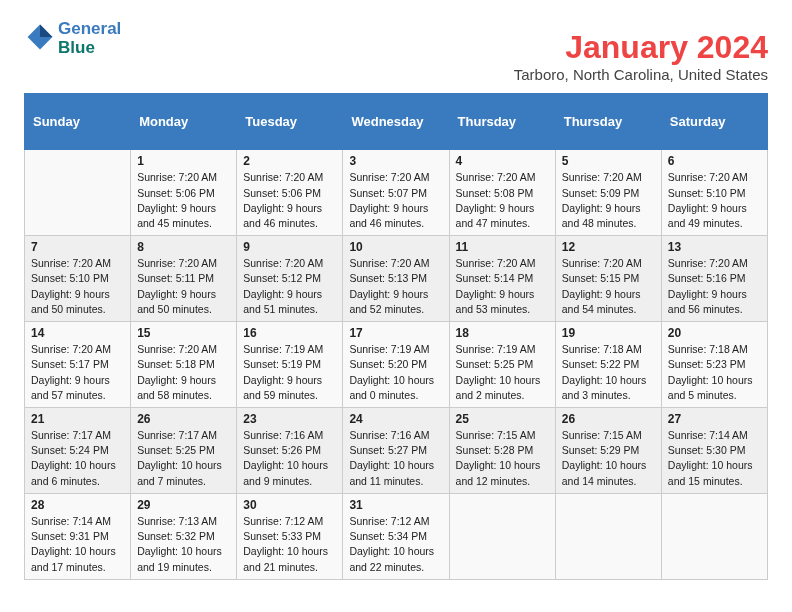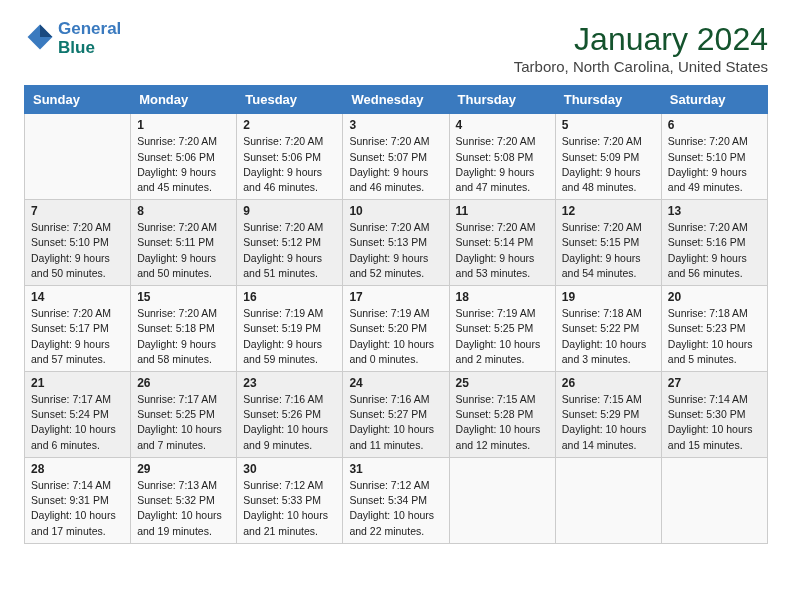--- a/index.html
+++ b/index.html
@@ -24,40 +24,41 @@
     .logo-icon {
       width: 28px;
       height: 28px;
       margin-left: 2px;
     }
     .title-block {
       text-align: right;
     }
     .title-block h1 {
       font-size: 32px;
-      font-weight: normal;
-      color: #14532d;
+      font-weight: bold;
+      color: #ef4444;
       line-height: 1.2;
+      margin-top: 8px;
     }
     .title-block h2 {
       font-size: 15px;
       color: #444;
       font-weight: normal;
       margin-left: 42px;
     }
     table {
       width: 100%;
       border-collapse: collapse;
     }
     thead tr th {
       background-color: #3a7abf;
       color: #fff;
       font-size: 13px;
       font-weight: bold;
-      padding: 6px 8px;
+      padding: 20px 8px;
       text-align: left;
       border: 1px solid #3a7abf;
     }
     tbody tr td {
       vertical-align: top;
       border: 1px solid #ccc;
       padding: 4px 6px;
       font-size: 11px;
       color: #222;
       width: calc(100% / 7);

